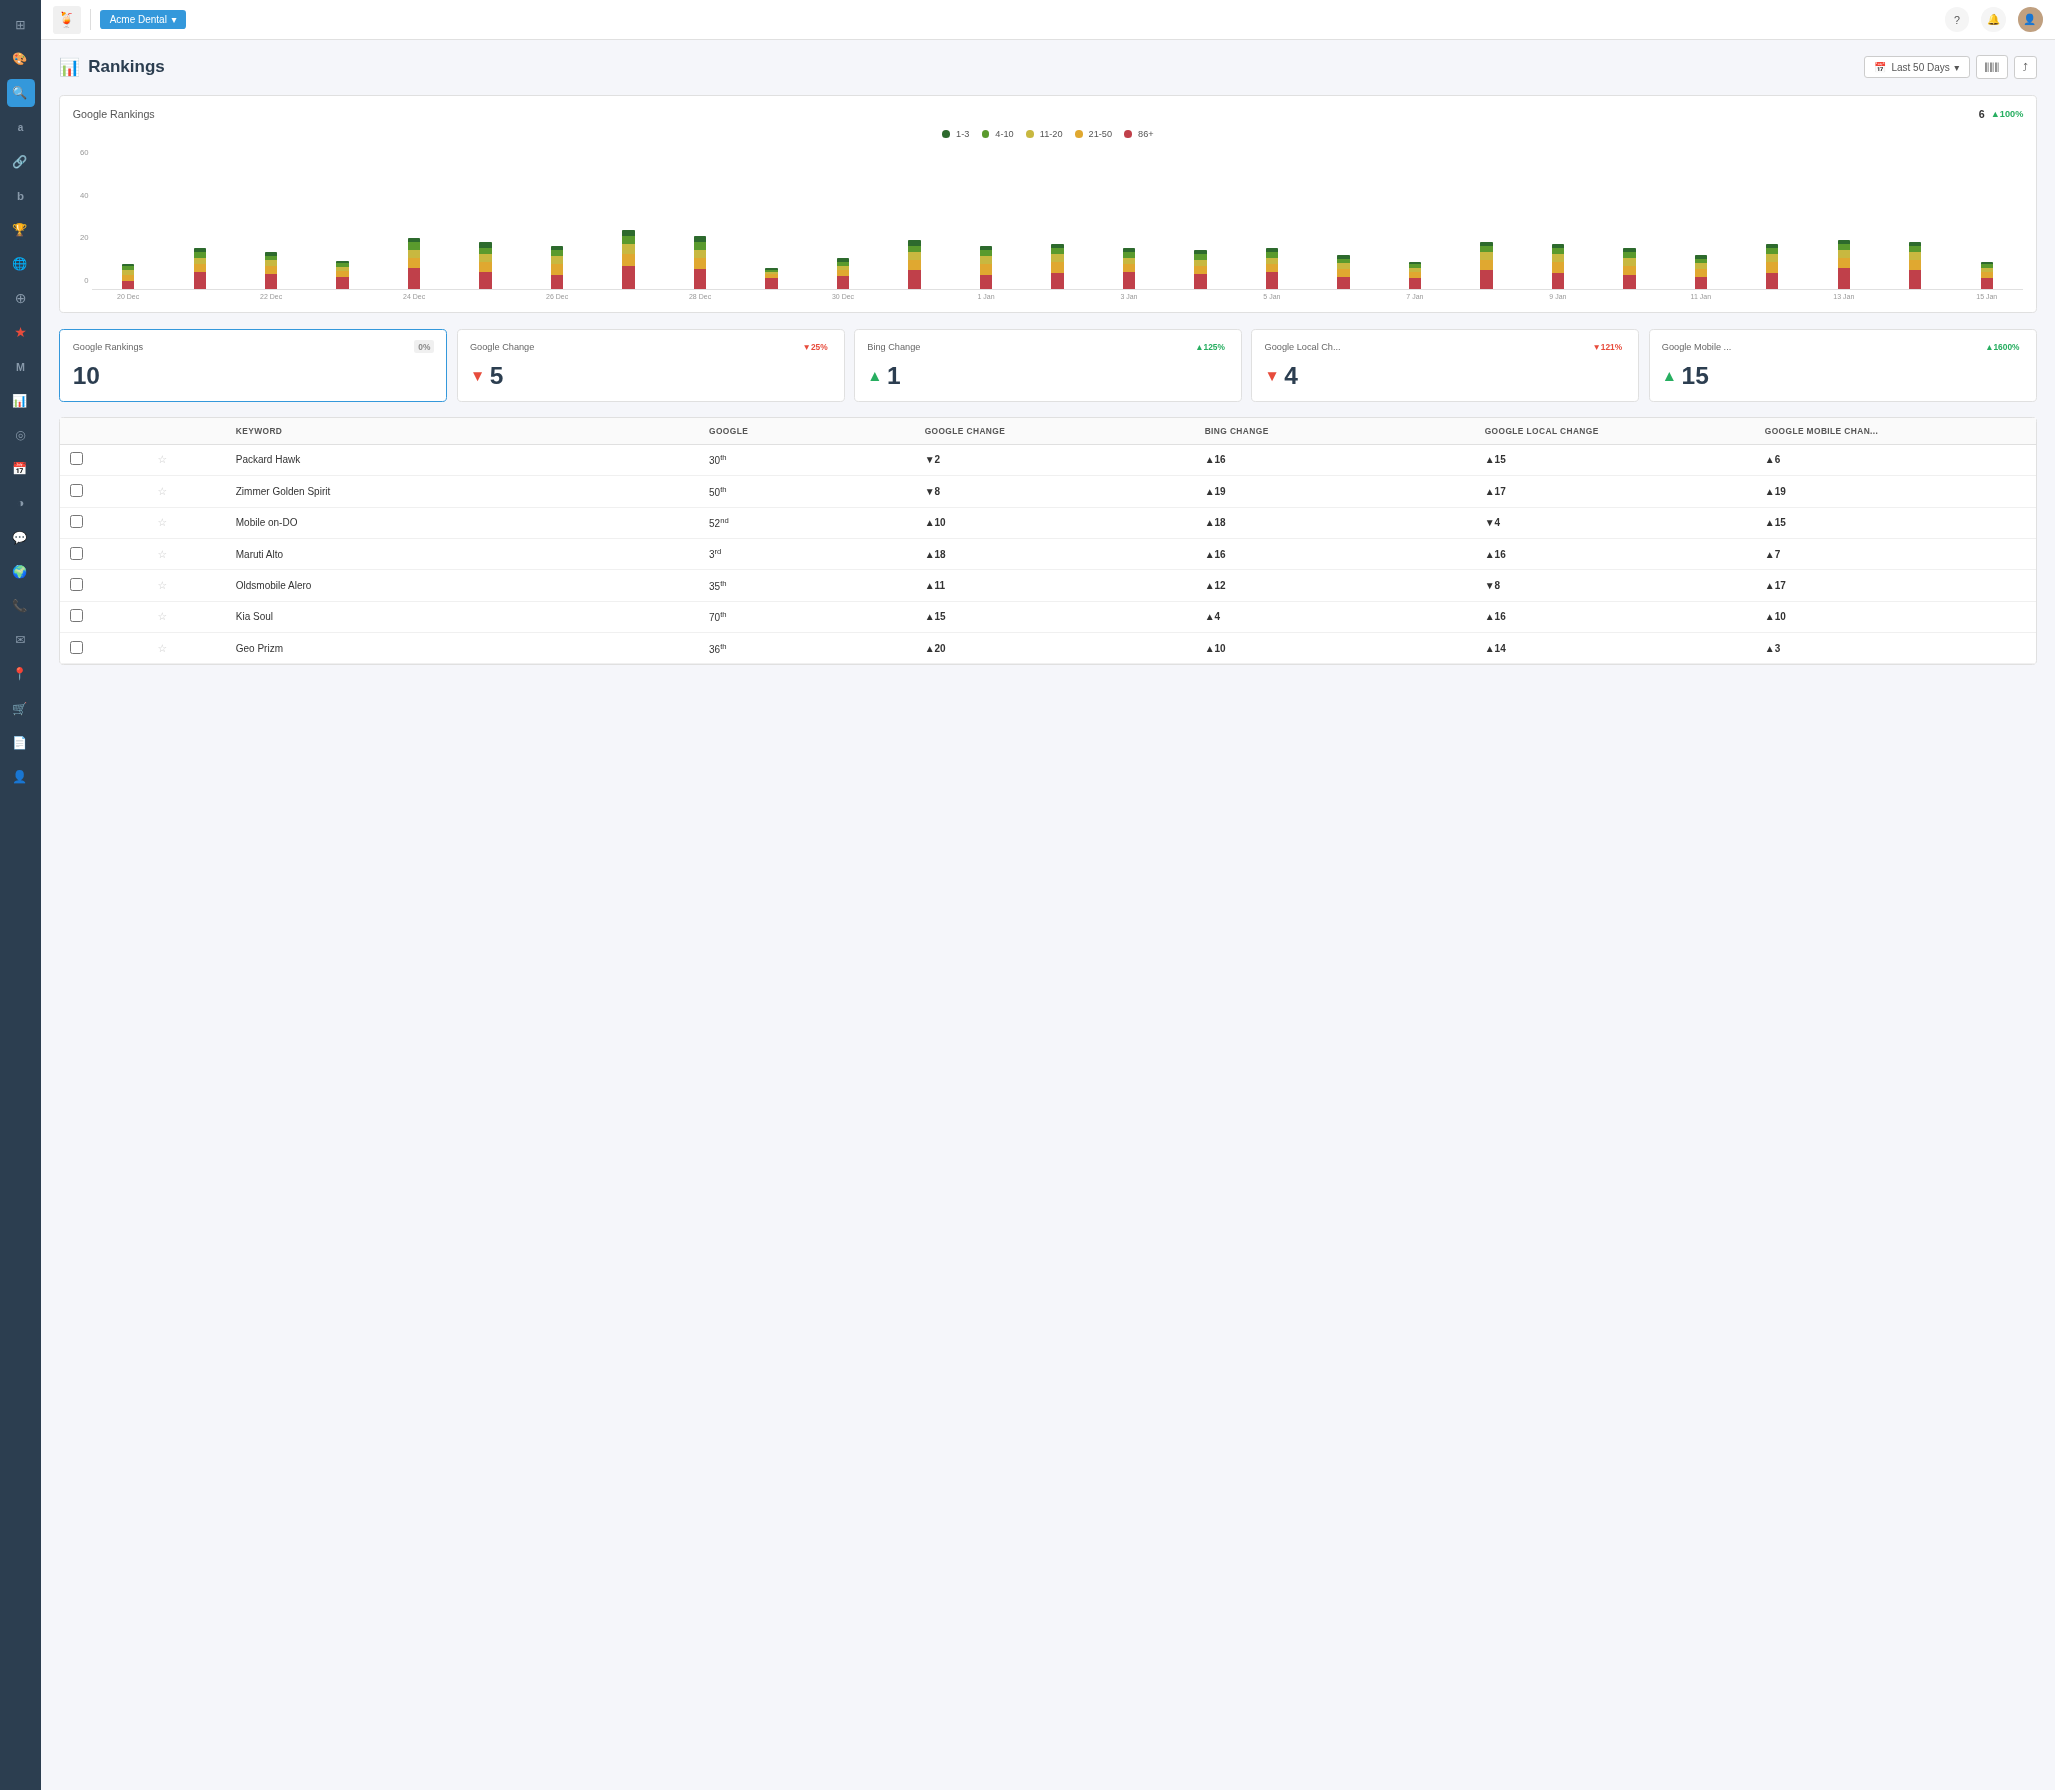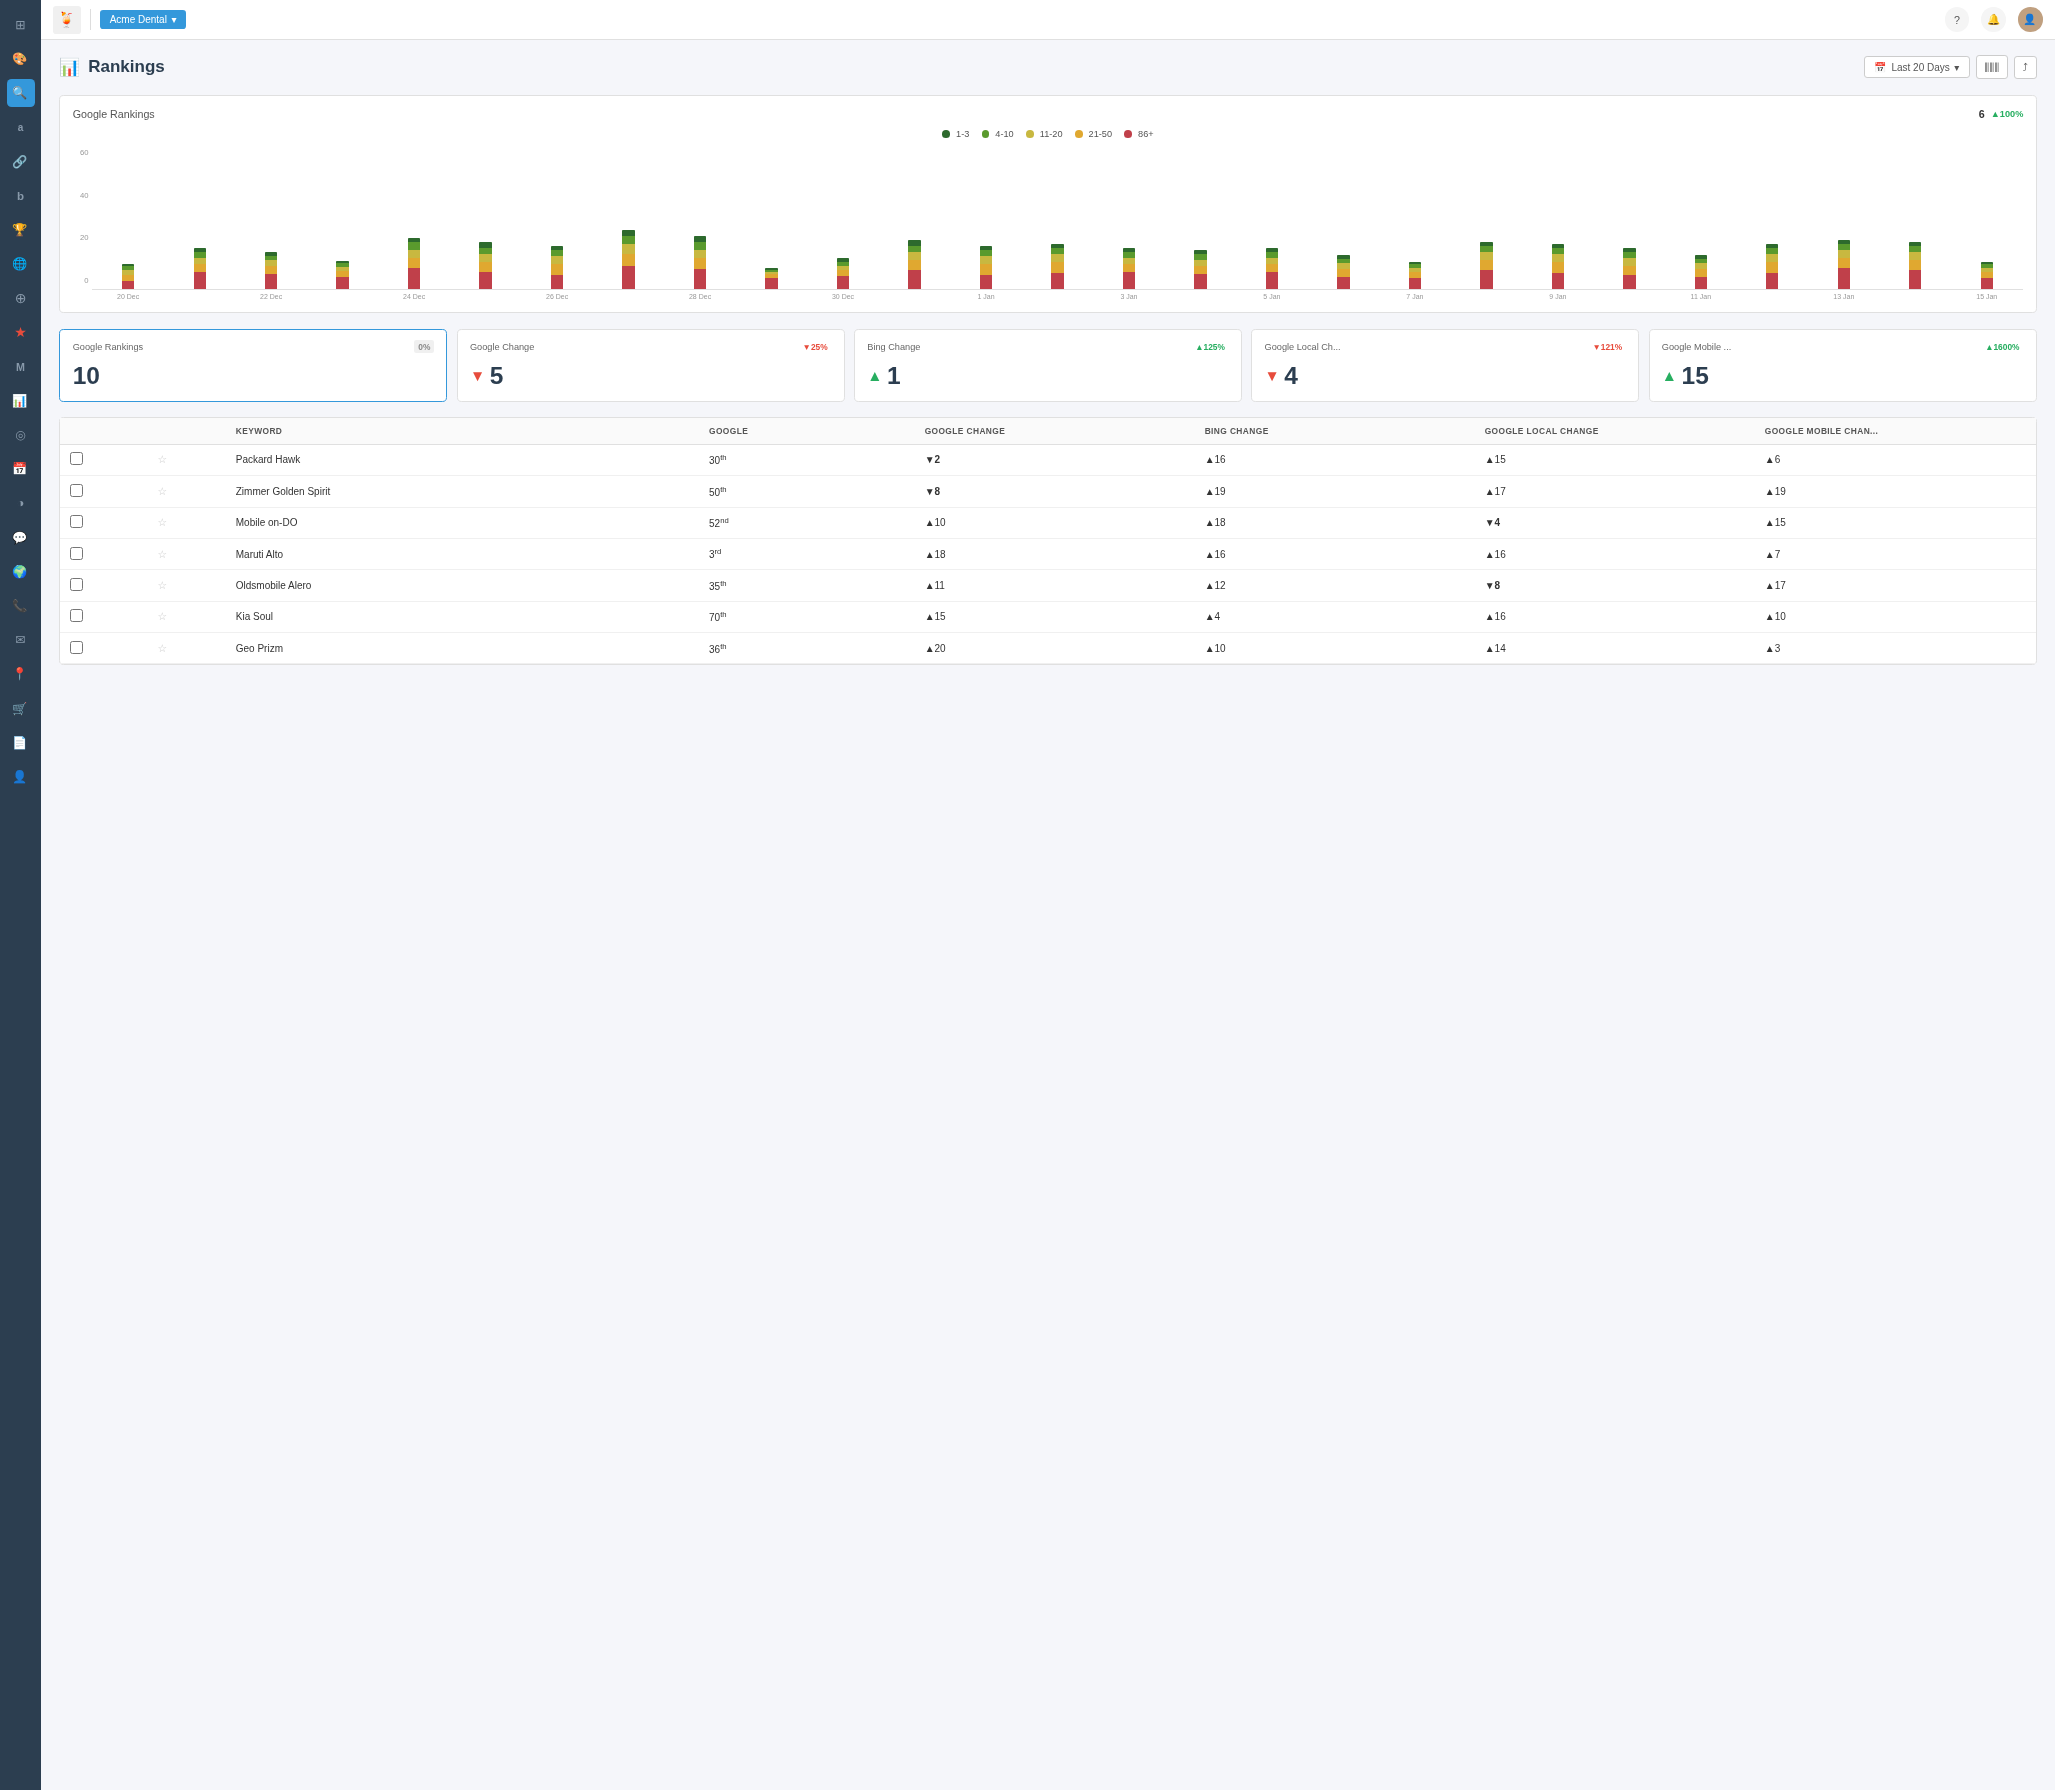--- a/index.html
+++ b/index.html
@@ -304,21 +304,21 @@
       padding: 7.7px 9.2px;
       border-bottom: 0.8px solid #f0f0f0;
       color: #333;
     }
     .col-check { width: 23px; }
     .col-star { width: 21.5px; }
     .col-keyword { width: 169px; }
     .col-google { width: 77px; }
     .col-change { width: 100px; }
 
-    .change-pos { color: #27ae60; font-weight: 400; }
+    .change-pos { color: #27ae60; font-weight: 700; }
     .change-neg { color: #e74c3c; font-weight: 600; }
 
     .rank-sup { font-size: 7.7px; vertical-align: super; }
 
     .star-icon { color: #ccc; cursor: pointer; font-size: 10.7px; }
 
     
     ::-webkit-scrollbar { width: 4.6px; }
     ::-webkit-scrollbar-track { background: #f1f1f1; }
     ::-webkit-scrollbar-thumb { background: #ccc; border-radius: 2.3px; }
@@ -377,21 +377,21 @@
   <div class="content">
 
     <div class="page-header">
       <div class="page-title-area">
         <span class="page-title-icon">📊</span>
         <h1 class="page-title">Rankings</h1>
       </div>
       <div class="header-actions">
         <button class="date-btn">
           <span>📅</span>
-          <span>Last 20 Days</span>
+          <span>Last 50 Days</span>
           <span>▾</span>
         </button>
         <button class="icon-btn-sm">
           <span>⫼⫼⫼</span>
         </button>
         <button class="icon-btn-sm">
           <span>⤴</span>
         </button>
       </div>
     </div>

